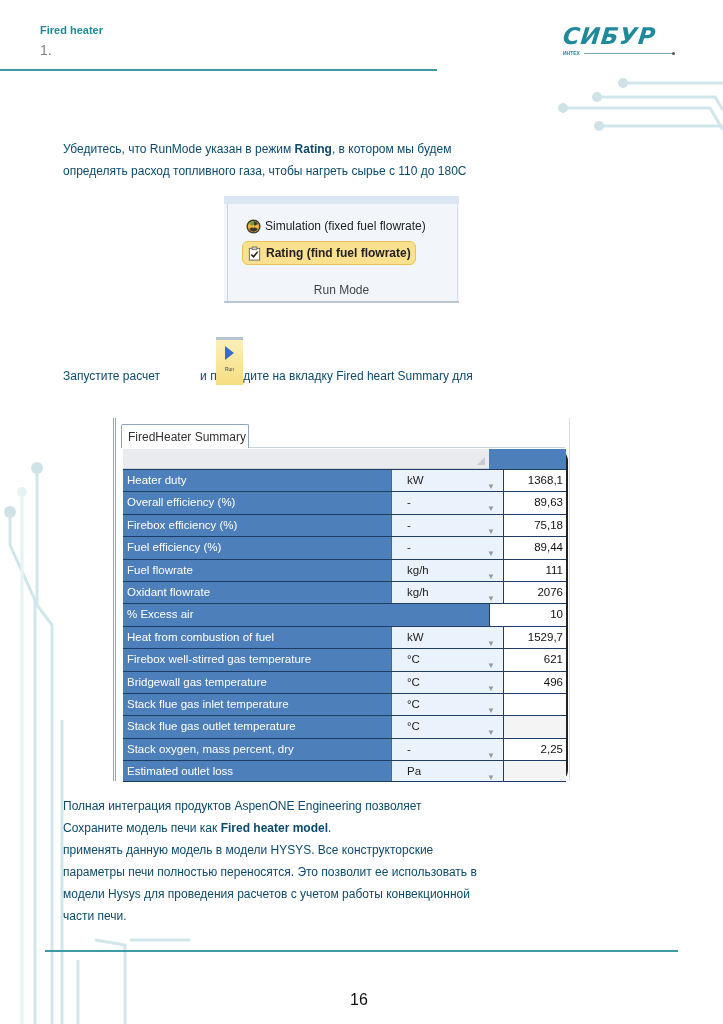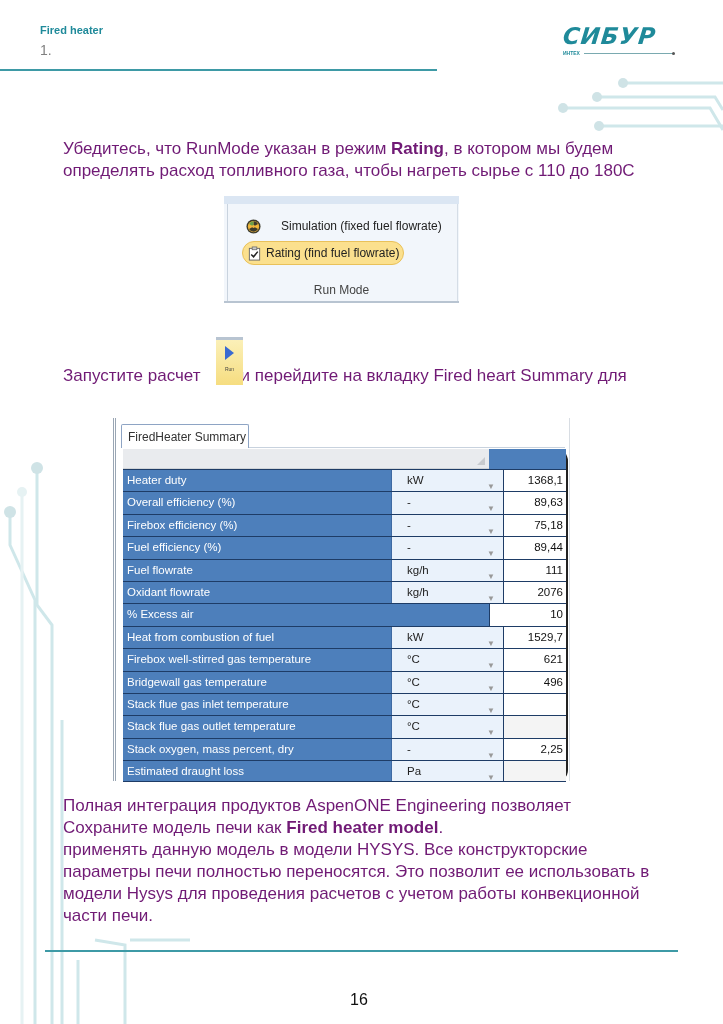--- a/index.html
+++ b/index.html
@@ -10,31 +10,31 @@
   .hdr-num { position:absolute; left:40px; top:42px; font-size:14px; color:#808080; }
   .hdr-line { position:absolute; left:0; top:69px; width:437px; height:2px; background:#3e9aa6; }
   .logo { position:absolute; left:563px; top:24px; width:110px; height:40px; }
   .logo-text { font-family:"DejaVu Sans", sans-serif; font-weight:bold; font-style:italic; font-size:23px;
                color:#1f8a9a; letter-spacing:1px; line-height:24px; transform:skewX(-6deg); }
   .logo-sub { display:flex; align-items:center; gap:4px; margin-top:2px; }
   .logo-sub span { font-size:5px; font-weight:bold; color:#1f8a9a; }
   .logo-sub i { flex:1; height:1px; background:#7aaab0; position:relative; }
   .logo-sub i::after { content:""; position:absolute; right:-2px; top:-1px; width:3px; height:3px; border-radius:50%; background:#555; }
 
-  .p { position:absolute; left:63px; font-size:17px; line-height:22px; color:#701a75; }
+  .p { position:absolute; left:63px; font-size:12px; line-height:22px; color:#0c4a6e; }
   .p b { font-weight:bold; }
 
   
   .runmode { position:absolute; left:224px; top:196px; width:235px; height:107px; background:#f2f6fb;
              border-top:8px solid #dbe6f3; box-sizing:border-box; }
   .runmode .lsep { position:absolute; left:3px; top:0; bottom:0; width:1px; background:#c9d3de; }
   .runmode .rsep { position:absolute; right:1px; top:0; bottom:0; width:1px; background:#d5dde6; }
   .runmode .botline { position:absolute; left:0; right:0; bottom:0; height:2px; background:#b8c4d1; }
   .rm-item { position:absolute; left:18px; height:22px; display:flex; align-items:center; font-size:12px; color:#222; padding:0 4px; }
-  .rm-item.sel { background:#fbe08e; border:1px solid #e9c15a; border-radius:12px; }
+  .rm-item.sel { background:#fbe08e; border:1px solid #e9c15a; border-radius:6px;font-weight:bold; }
   .rm-icon { width:15px; height:15px; margin-right:4px; display:inline-block; }
   .rm-group { position:absolute; left:0; right:0; bottom:6px; text-align:center; font-size:12px; color:#444; }
 
   .runbtn { position:absolute; left:216px; top:337px; width:27px; height:48px; background:linear-gradient(#fbf0b8,#f6dd80);
             border-top:3px solid #b8c4d1; box-sizing:border-box; }
   .runbtn .tri { position:absolute; left:9px; top:6px; width:0; height:0; border-top:7px solid transparent; border-bottom:7px solid transparent; border-left:9px solid #3a6ad1; }
   .runbtn .lbl { position:absolute; left:0; right:0; top:26px; text-align:center; font-size:5px; color:#444; }
 
   
   .summary { position:absolute; left:113px; top:418px; width:457px; height:363px; background:#fff;
@@ -99,21 +99,21 @@
 </div>
 
 <div class="p" style="top:138px;">
   <div><span>Убедитесь, что RunMode указан в режим </span><b>Rating</b><span>, в котором мы будем</span></div>
   <div>определять расход топливного газа, чтобы нагреть сырье с 110 до 180С</div>
 </div>
 
 <div class="runmode">
   <div class="lsep"></div>
   <div class="rsep"></div>
-  <div class="rm-item" style="top:11px;gap:16px;">
+  <div class="rm-item" style="top:11px;">
     <svg class="rm-icon" viewBox="0 0 16 16">
       <circle cx="8" cy="8" r="7.5" fill="#3b3a2c"></circle>
       <circle cx="8" cy="8" r="6" fill="#f2b63a"></circle>
       <path d="M8 8 L8 2.5 A5.5 5.5 0 0 1 12.8 5.3 Z" fill="#3b3a2c"></path>
       <path d="M8 8 L3.2 5.3 A5.5 5.5 0 0 1 8 2.5 Z" fill="#6aa04a"></path>
       <path d="M8 8 L12.8 10.7 A5.5 5.5 0 0 1 3.2 10.7 Z" fill="#3b3a2c"></path>
       <circle cx="8" cy="8" r="1.5" fill="#f2b63a"></circle>
     </svg>
     <span>Simulation (fixed fuel flowrate)</span>
   </div>
@@ -204,21 +204,21 @@
           <div class="name">Stack flue gas outlet temperature</div>
           <div class="unit"><span>°C</span><span class="dd">▼</span></div>
           <div class="val empty-gray"></div>
         </div>
         <div class="row">
           <div class="name">Stack oxygen, mass percent, dry</div>
           <div class="unit"><span>-</span><span class="dd">▼</span></div>
           <div class="val">2,25</div>
         </div>
         <div class="row" style="border-bottom: 1px solid rgb(30, 60, 102);">
-          <div class="name">Estimated draught  loss</div>
+          <div class="name">Estimated outlet  loss</div>
           <div class="unit"><span>Pa</span><span class="dd">▼</span></div>
           <div class="val empty-gray"></div>
         </div>
       </div>
   </div>
 </div>
 
 <div class="p" style="top:795px; width:620px;">
   <div>Полная интеграция продуктов AspenONE Engineering позволяет</div>
   <div><span>Сохраните модель печи как </span><b>Fired heater model</b><span>.</span></div>

